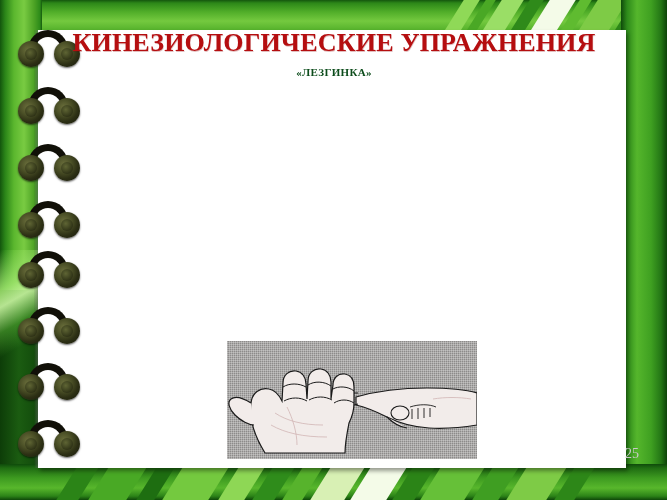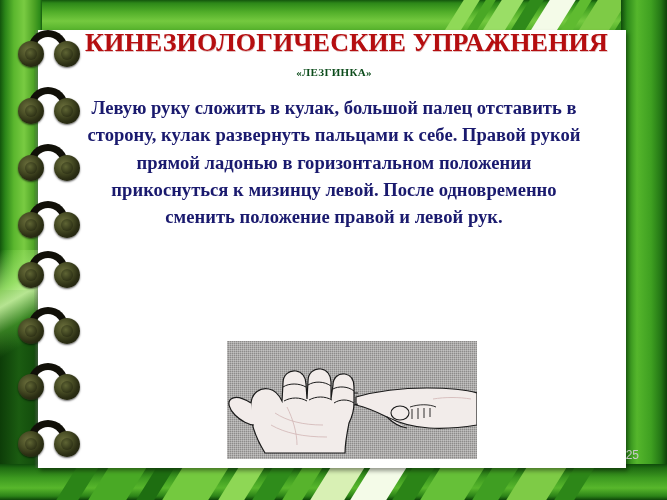--- a/index.html
+++ b/index.html
@@ -161,21 +161,20 @@
     text-align: center;
   }
   .title {
     font-size: 26px;
     font-weight: bold;
     color: #b50e10;
     line-height: 1.12;
     letter-spacing: 0.2px;
     margin: 0;
     text-shadow: 0.5px 0.5px 0 rgba(140,0,0,0.25);
-    text-align: right;
   }
   .subtitle {
     font-size: 11px;
     font-weight: bold;
     color: #0d4d1c;
     margin: 9px 0 0 0;
     letter-spacing: 0.3px;
   }
   .body-text {
     margin: 16px auto 0 auto;
@@ -200,23 +199,23 @@
     background-image:
       repeating-linear-gradient(0deg, rgba(255,255,255,0.30) 0 1px, rgba(0,0,0,0) 1px 2px),
       repeating-linear-gradient(90deg, rgba(255,255,255,0.30) 0 1px, rgba(0,0,0,0) 1px 2px);
     opacity: 0.9;
   }
   .illustration svg { position: absolute; inset: 0; }
 
   .page-number {
     position: absolute;
     right: 28px; bottom: 38px;
-    font-size: 12px;
+    font-size: 14px;
     color: #c9c9c9;
-    font-family: Liberation Sans, sans-serif;
+    font-family: Liberation Serif, serif;
   }
 </style>
 </head>
 <body>
 
 <div class="slide">
 
   <div class="frame-bg"></div>
 
   <div class="frame-top"></div>
@@ -298,21 +297,20 @@
     <div class="spiral" style="top:420px">
       <span class="arc"></span>
       <span class="disc l"></span>
       <span class="disc r"></span>
     </div>
   </div>
 
   <div class="content">
     <h1 class="title">КИНЕЗИОЛОГИЧЕСКИЕ УПРАЖНЕНИЯ</h1>
     <div class="subtitle">«ЛЕЗГИНКА»</div>
-    <p class="body-text">Левую руку сложить в кулак, большой палец отставить в сторону, кулак развернуть пальцами к себе. Правой рукой прямой ладонью в горизонтальном положении прикоснуться к мизинцу левой. После одновременно сменить положение правой и левой рук.</p>
   </div>
 
   <div class="illustration">
     <div class="noise"></div>
     <svg viewBox="0 0 250 118" preserveAspectRatio="none">
 
       <g stroke="#1a1a1a" stroke-width="1.2" fill="#f2ecea">
         <path d="M38,112 C28,96 22,78 24,62 C25,52 33,46 42,48 C48,49 52,54 55,60
                  L56,42 C56,34 62,29 69,30 C75,31 79,36 79,43 L80,58
                  L81,40 C81,32 87,27 94,28 C100,29 104,34 104,41 L104,58

